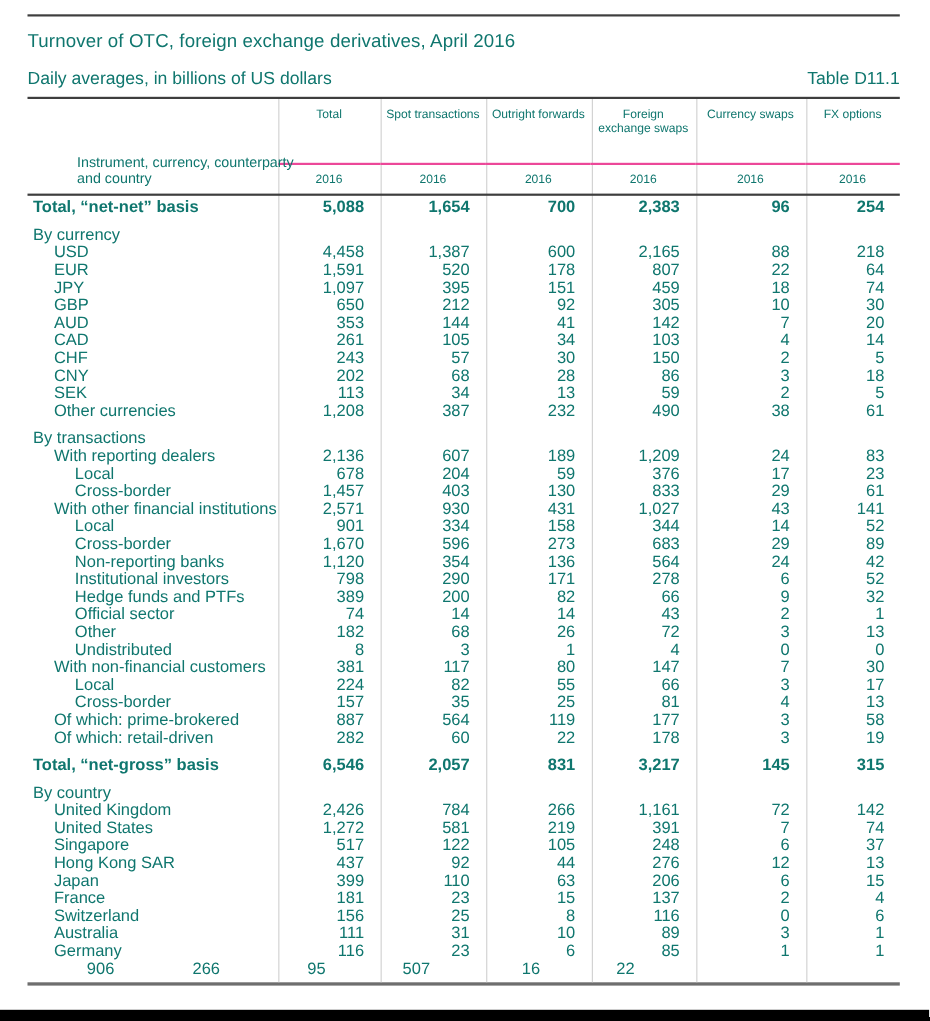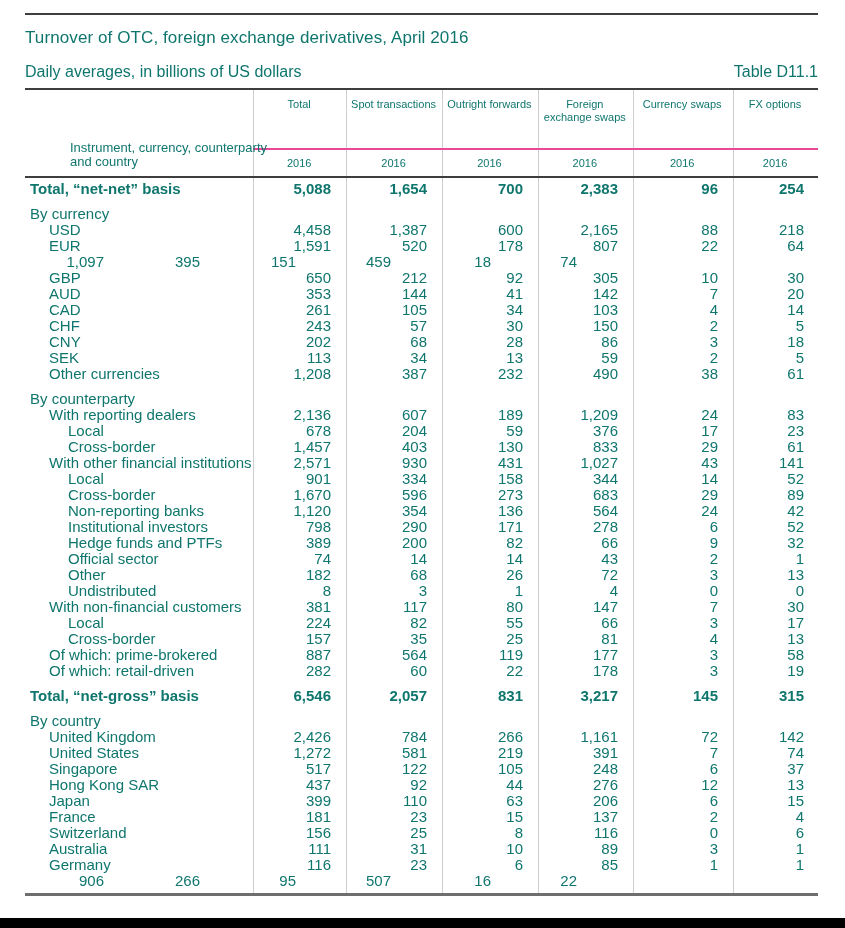--- a/index.html
+++ b/index.html
@@ -118,20 +118,21 @@
         <div class="trow">
           <div class="tlabel ind1">EUR</div>
           <div class="tcell c0">1,591</div>
           <div class="tcell c1">520</div>
           <div class="tcell c2">178</div>
           <div class="tcell c3">807</div>
           <div class="tcell c4">22</div>
           <div class="tcell c5">64</div>
         </div>
         <div class="trow">
+          <div class="tlabel ind1">JPY</div>
           <div class="tcell c0">1,097</div>
           <div class="tcell c1">395</div>
           <div class="tcell c2">151</div>
           <div class="tcell c3">459</div>
           <div class="tcell c4">18</div>
           <div class="tcell c5">74</div>
         </div>
         <div class="trow">
           <div class="tlabel ind1">GBP</div>
           <div class="tcell c0">650</div>
@@ -189,21 +190,21 @@
         <div class="trow">
           <div class="tlabel ind1">Other currencies</div>
           <div class="tcell c0">1,208</div>
           <div class="tcell c1">387</div>
           <div class="tcell c2">232</div>
           <div class="tcell c3">490</div>
           <div class="tcell c4">38</div>
           <div class="tcell c5">61</div>
         </div>
         <div class="trow gap">
-          <div class="tlabel ind0">By counterparty</div>
+          <div class="tlabel ind0">By transactions</div>
           <div class="tcell c0"></div>
           <div class="tcell c1"></div>
           <div class="tcell c2"></div>
           <div class="tcell c3"></div>
           <div class="tcell c4"></div>
           <div class="tcell c5"></div>
         </div>
         <div class="trow">
           <div class="tlabel ind1">With reporting dealers</div>
           <div class="tcell c0">2,136</div>

